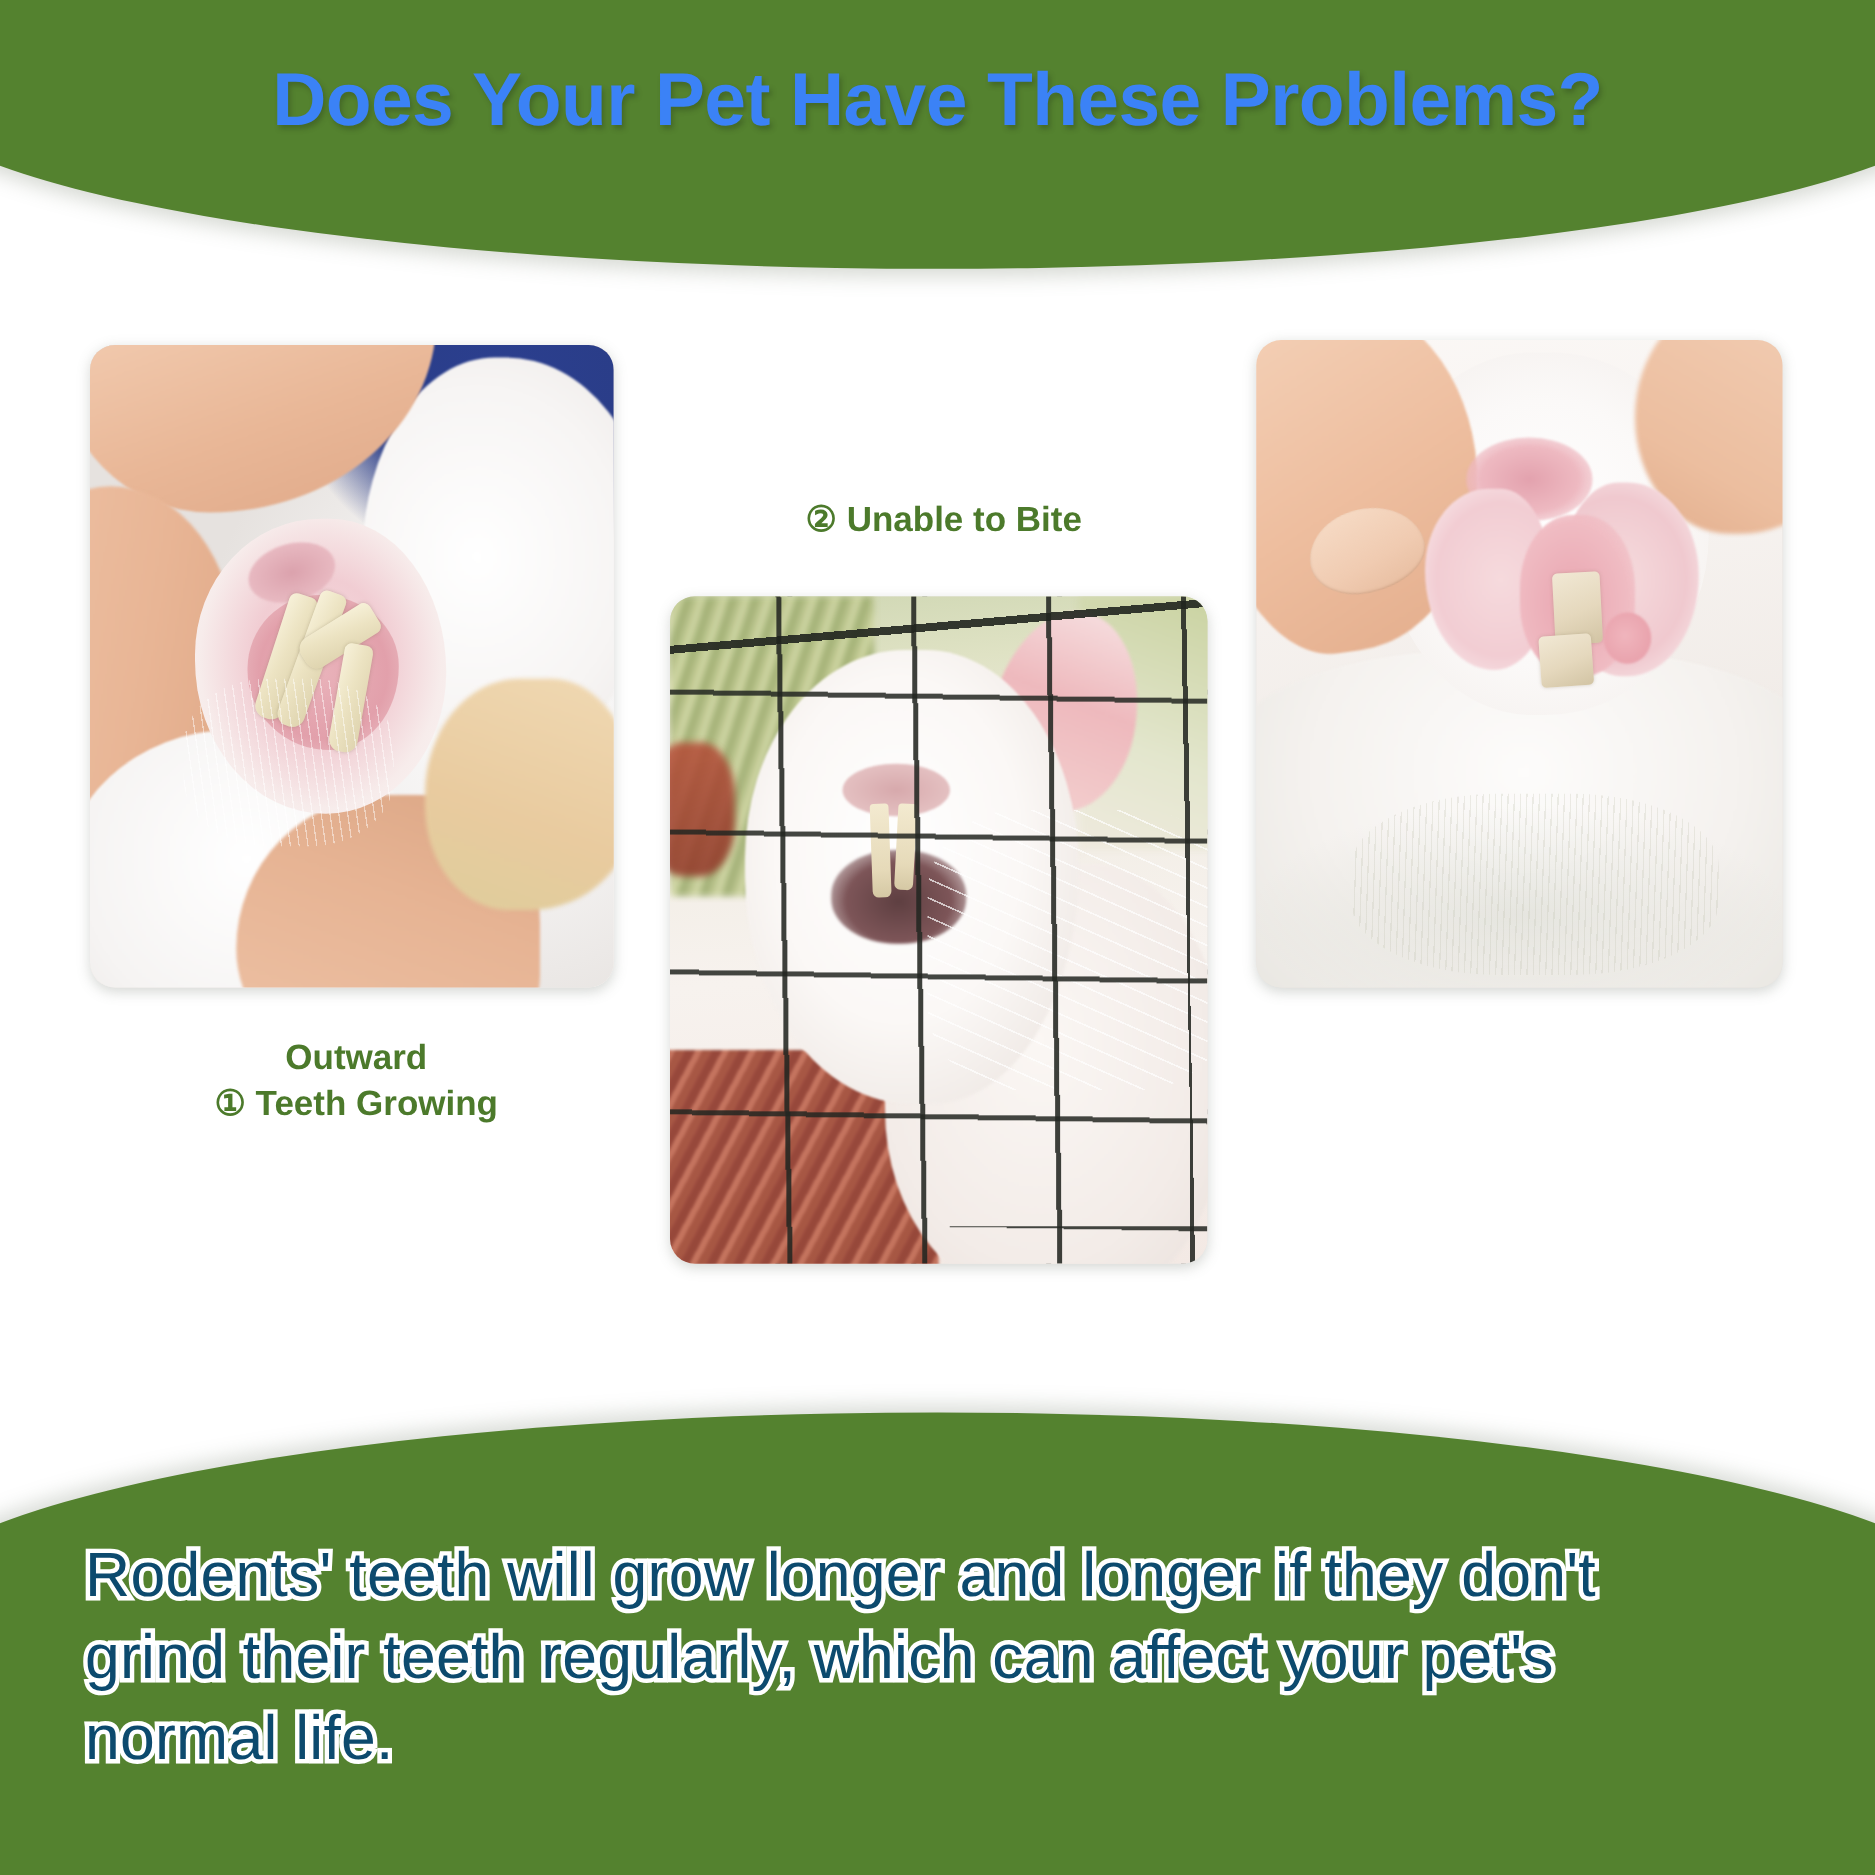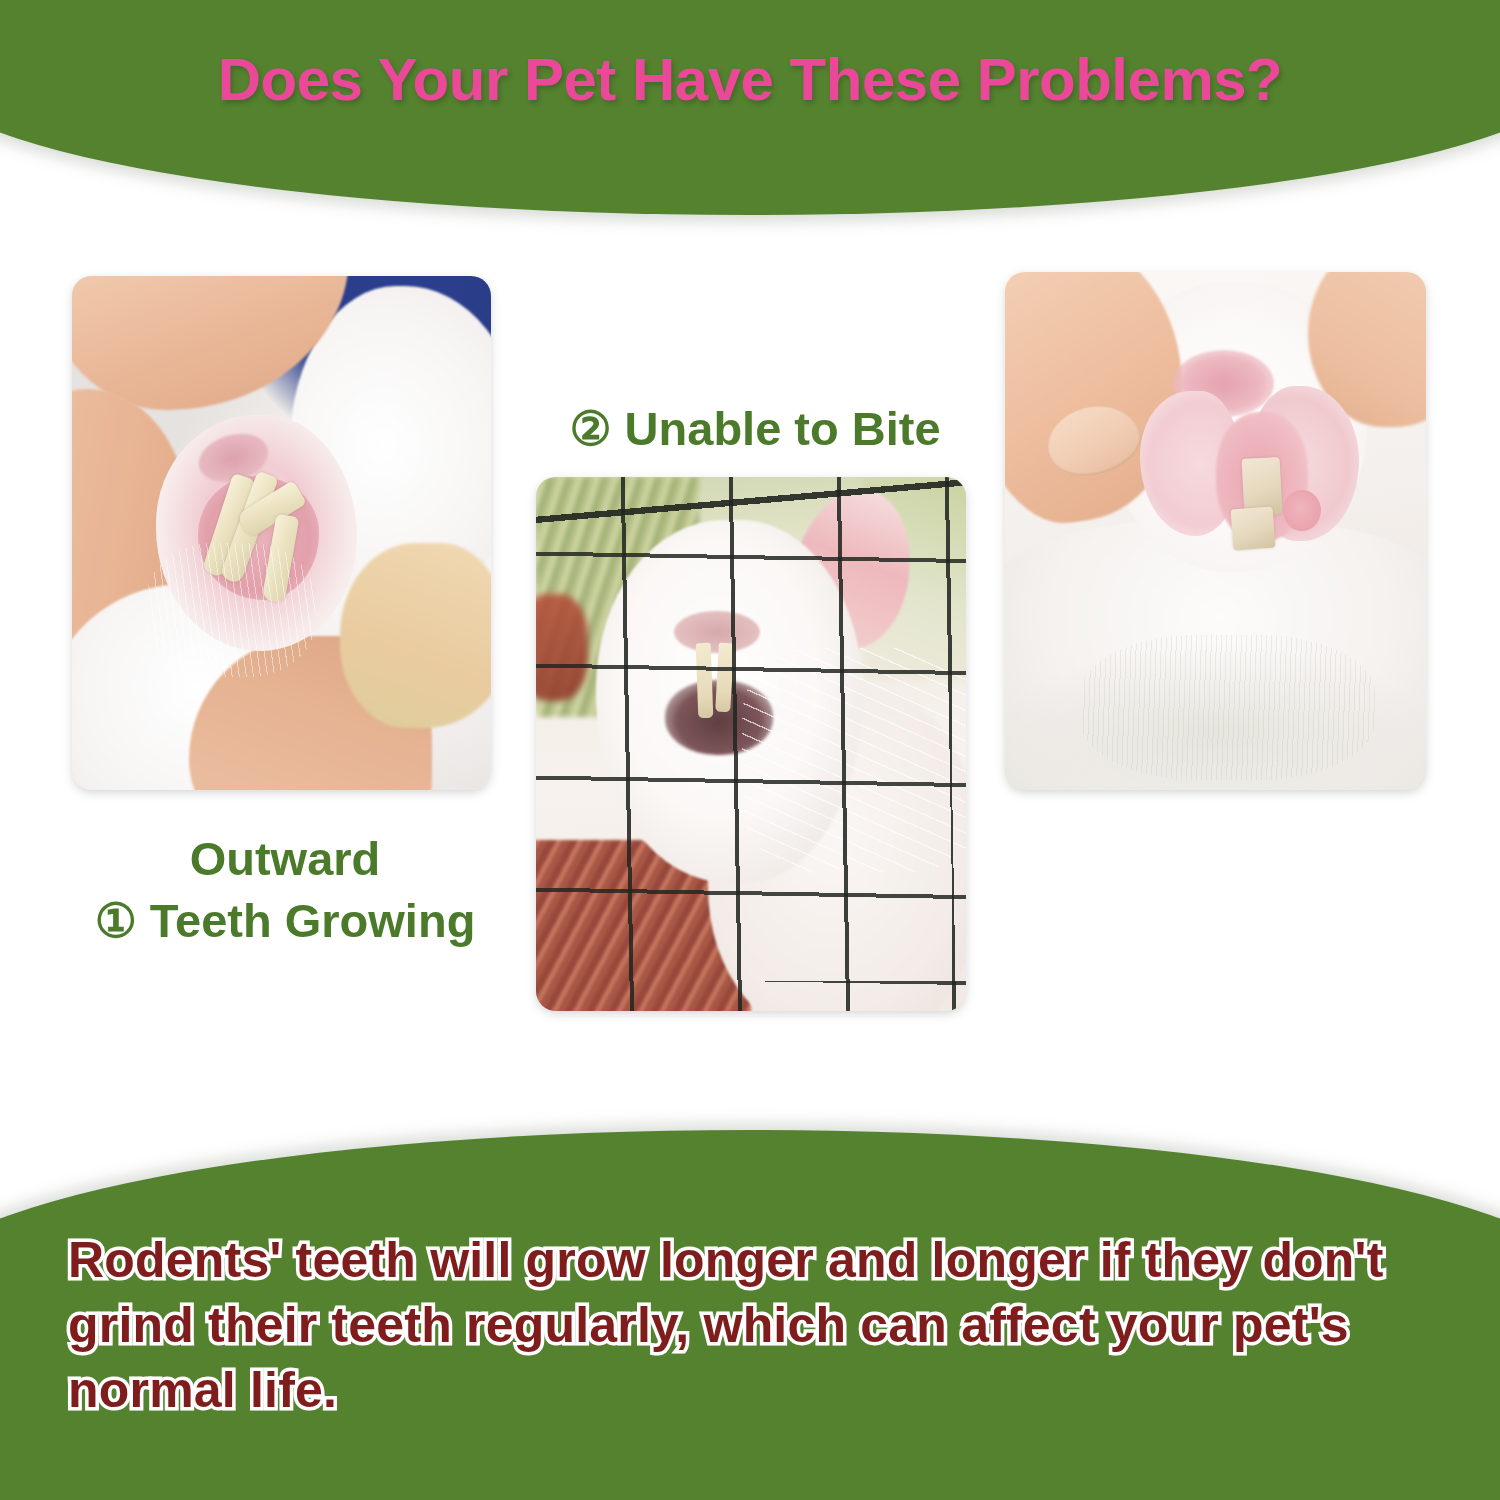--- a/index.html
+++ b/index.html
@@ -28,21 +28,21 @@
     background: #54822f;
     border-radius: 0 0 50% 50% / 0 0 28% 28%;
     box-shadow: 0 6px 16px rgba(120,130,110,0.30);
   }
   .header-title {
     position: absolute;
     left: 0;
     top: 48px;
     width: 1500px;
     text-align: center;
-    color: #ec4899;
+    color: #3b82f6;
     font-size: 60px;
     font-weight: bold;
     letter-spacing: -0.5px;
     line-height: 1.05;
     text-shadow: 2px 3px 4px rgba(40,60,25,0.35);
     white-space: nowrap;
   }
 
   
   .photo-card {
@@ -317,21 +317,21 @@
   }
   .p3-shadow {
     position: absolute; left: 0; top: 72%; width: 100%; height: 28%;
     background: radial-gradient(ellipse at 50% 60%, rgba(185,190,175,0.28) 0%, rgba(255,255,255,0) 72%);
   }
 
   
   .caption {
     position: absolute;
     color: #4c7a2b;
-    font-size: 47px;
+    font-size: 28px;
     font-weight: bold;
     line-height: 1.32;
     text-align: center;
   }
   #caption-1 { left: 40px;   top: 828px; width: 490px; }
   #caption-2 { left: 520px;  top: 398px; width: 470px; text-align: center; }
   #caption-3 { left: 975px;  top: 828px; width: 490px; }
 
   
   .footer-band {
@@ -342,23 +342,23 @@
     height: 620px;
     background: #54822f;
     border-radius: 50% 50% 0 0 / 26% 26% 0 0;
     box-shadow: 0 -6px 16px rgba(120,130,110,0.28);
   }
   .footer-text {
     position: absolute;
     left: 68px;
     top: 1228px;
     width: 1330px;
-    color: #7f1d1d;
+    color: #0c4a6e;
     font-size: 50px;
-    font-weight: bold;
+    font-weight: normal;
     line-height: 1.30;
     letter-spacing: 0.2px;
     -webkit-text-stroke: 7px #ffffff;
     paint-order: stroke fill;
     text-shadow:
        0 0 1px #ffffff,
        2px 2px 0 rgba(255,255,255,0.55);
   }
 </style>
 </head>

